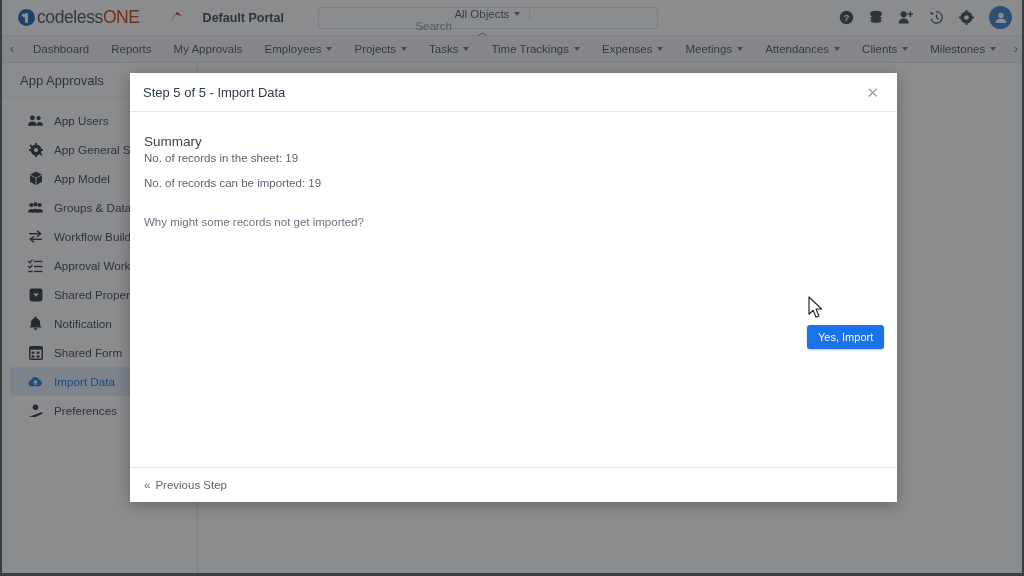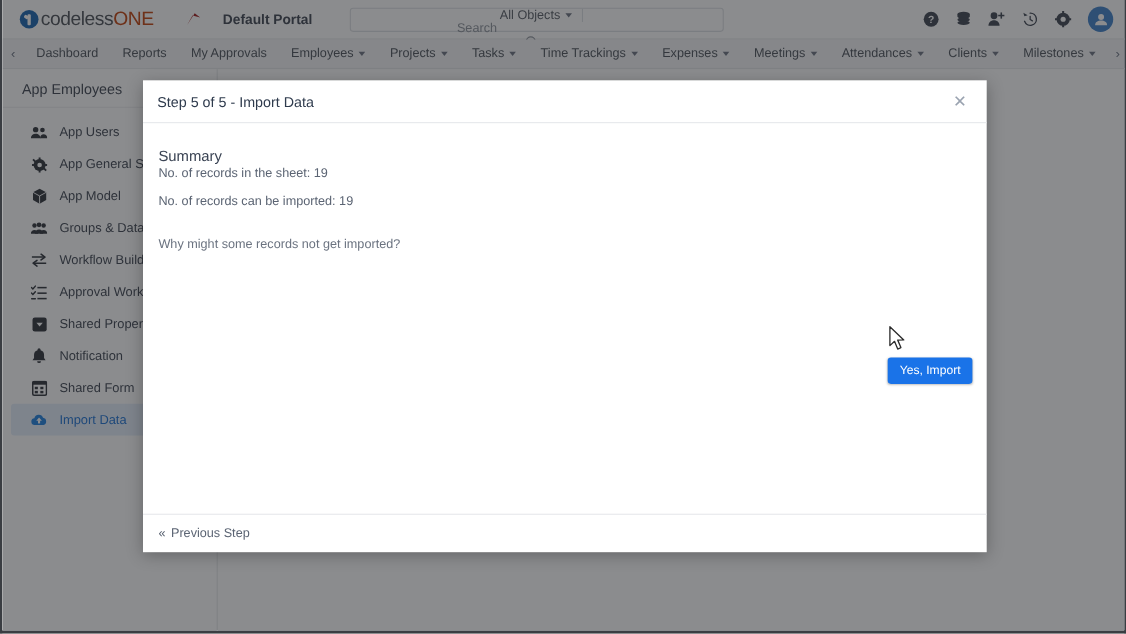--- a/index.html
+++ b/index.html
@@ -295,21 +295,21 @@
         </div>
         <div class="nav-item">
           <span>Milestones</span>
           <span class="caret"></span>
         </div>
       </div>
     <span class="nav-arrow">›</span>
   </div>
 
   <div class="sidebar">
-    <div class="side-title">App Employees</div>
+    <div class="side-title">App Approvals</div>
     <div class="side-list" id="side-list">
         <div class="side-item">
           <span class="si-ic">
             <svg width="15" height="13" viewBox="0 0 17 14">
               <circle cx="5" cy="4" r="2.8" fill="currentColor"></circle>
               <circle cx="12" cy="4.4" r="2.4" fill="currentColor"></circle>
               <path d="M0 13c0-3 2.2-4.8 5-4.8s5 1.8 5 4.8z" fill="currentColor"></path>
               <path d="M9.6 13c0-2.6 1.6-4.2 3.6-4.2S17 10.4 17 13z" fill="currentColor"></path>
             </svg>
           </span>
@@ -416,20 +416,29 @@
         <div class="side-item active">
           <span class="si-ic">
             <svg width="16" height="13" viewBox="0 0 17 13">
               <path d="M4 12 a3.5 3.5 0 0 1 -0.3 -6.98 A4.6 4.6 0 0 1 12.6 4.6 a3.8 3.8 0 0 1 0.5 7.4 Z" fill="currentColor"></path>
               <path d="M8.5 4.4 L11.4 7.6 H5.6 Z" fill="#ffffff"></path>
               <rect x="7.4" y="7.2" width="2.2" height="3.2" fill="#ffffff"></rect>
             </svg>
           </span>
           <span>Import Data</span>
         </div>
+        <div class="side-item">
+          <span class="si-ic">
+            <svg width="15" height="14" viewBox="0 0 16 15">
+              <circle cx="8" cy="3.6" r="3" fill="currentColor"></circle>
+              <path d="M0.8 13.6 L15.2 8.6 L15.2 10.4 L8 13.8 Z" fill="currentColor"></path>
+            </svg>
+          </span>
+          <span>Preferences</span>
+        </div>
       </div>
   </div>
 
   <div class="content"></div>
 
   <div class="overlay"></div>
 
   <div class="modal">
     <div class="modal-head">
       <span class="modal-title">Step 5 of 5 - Import Data</span>

